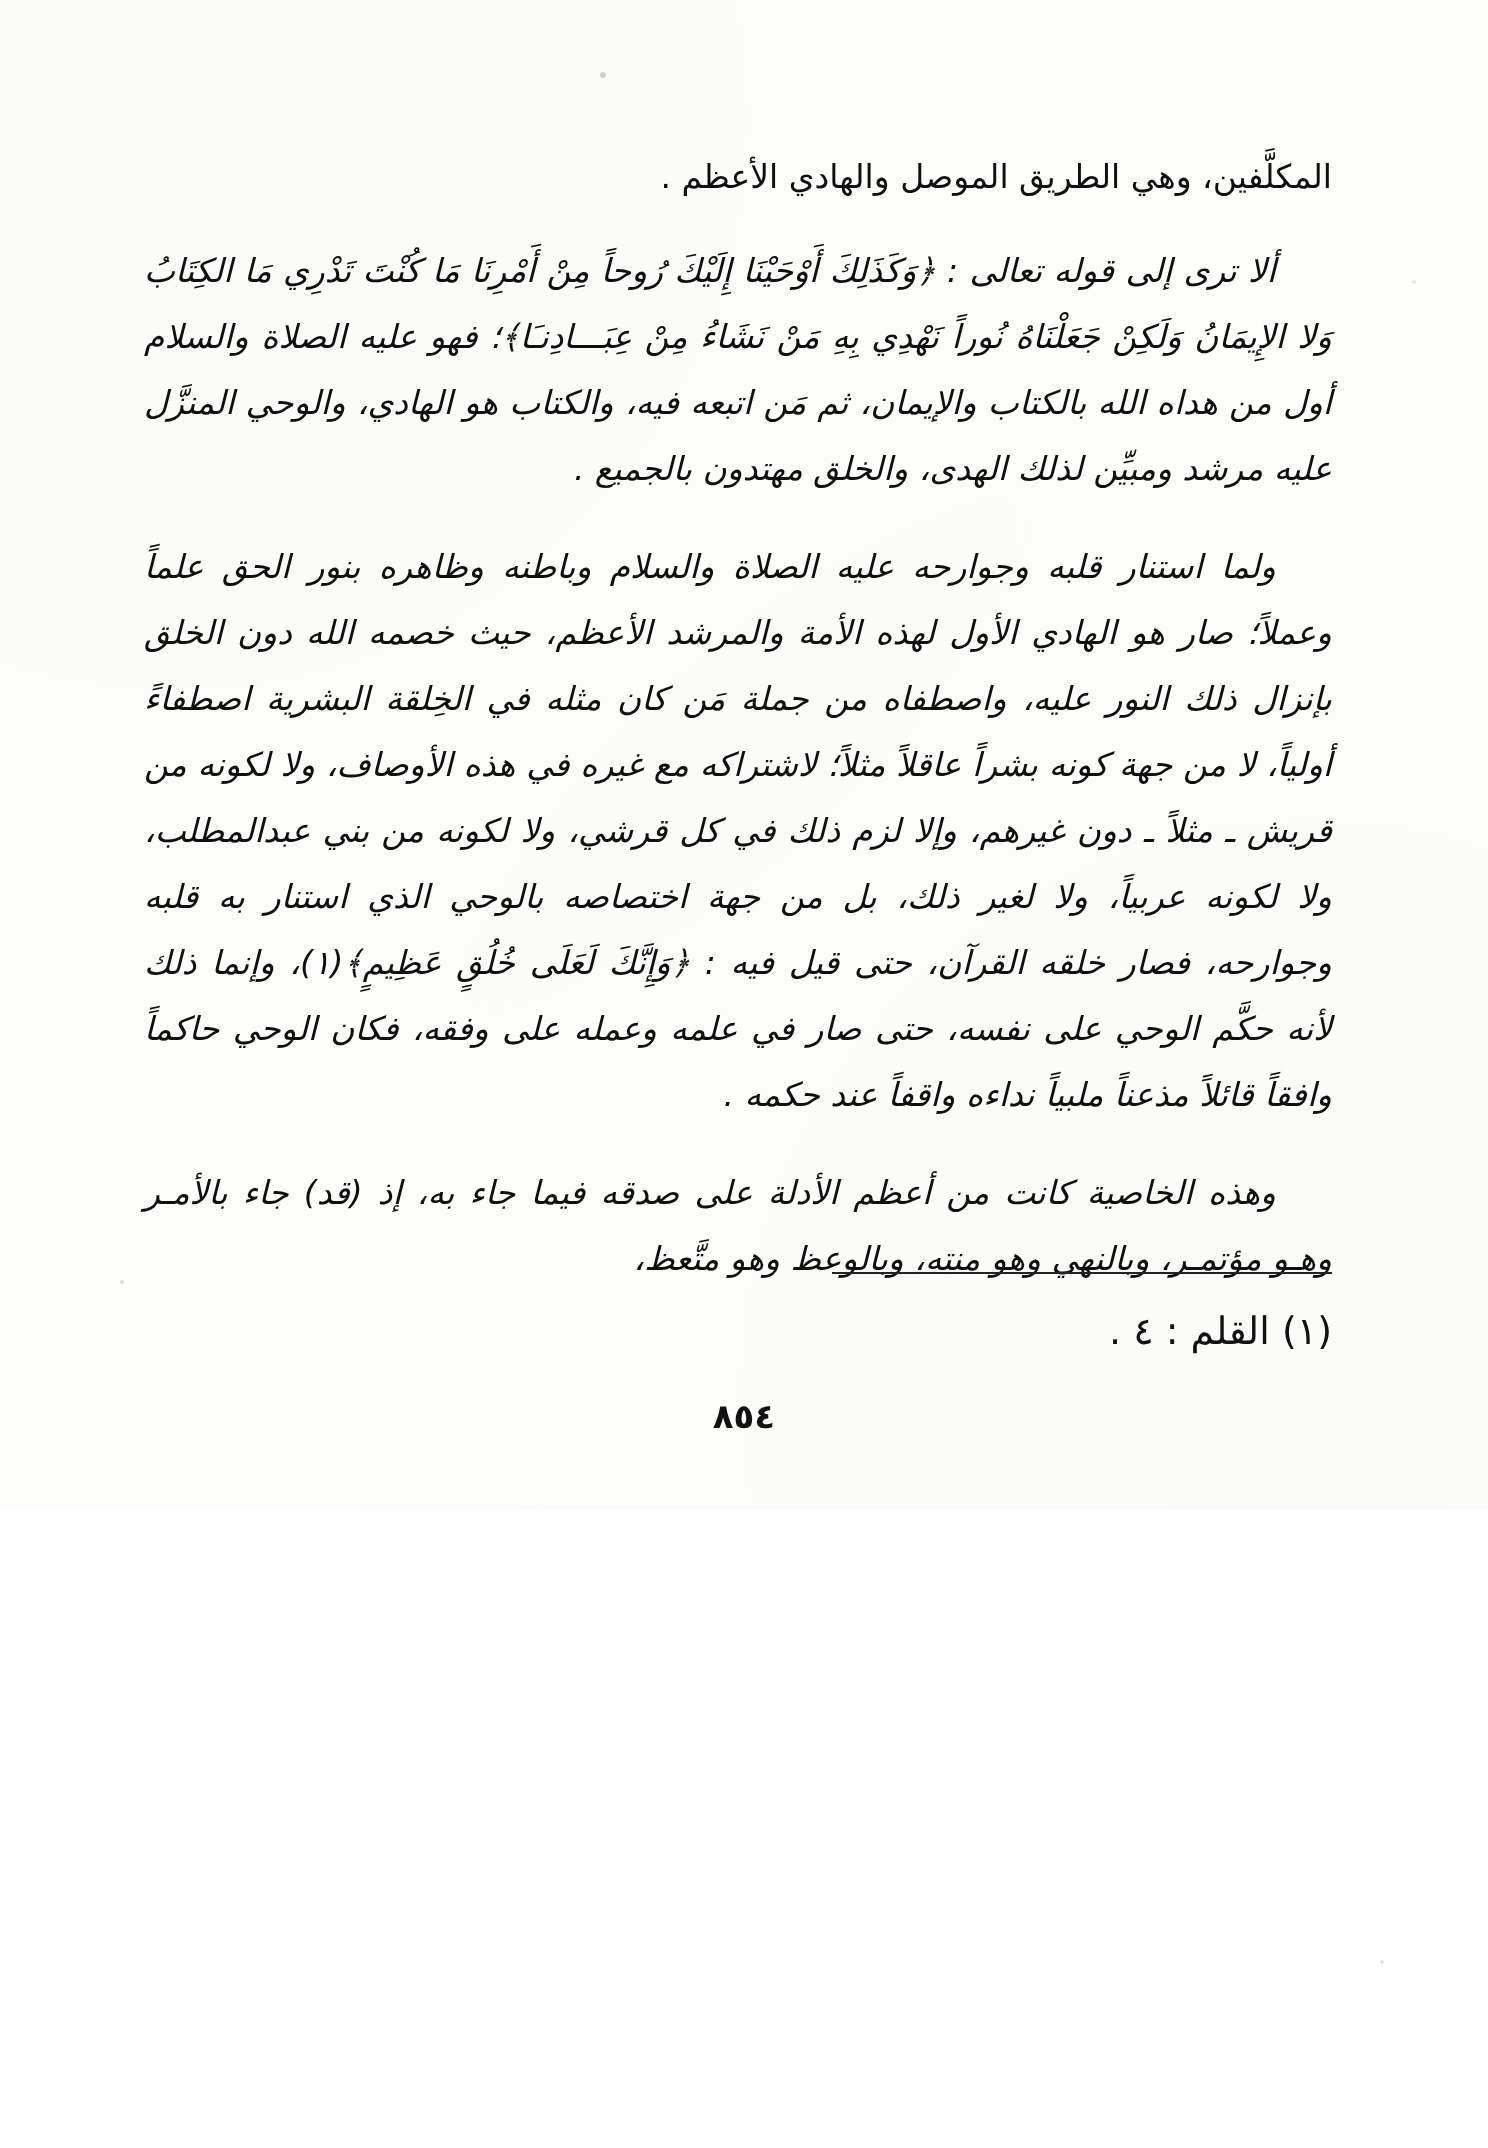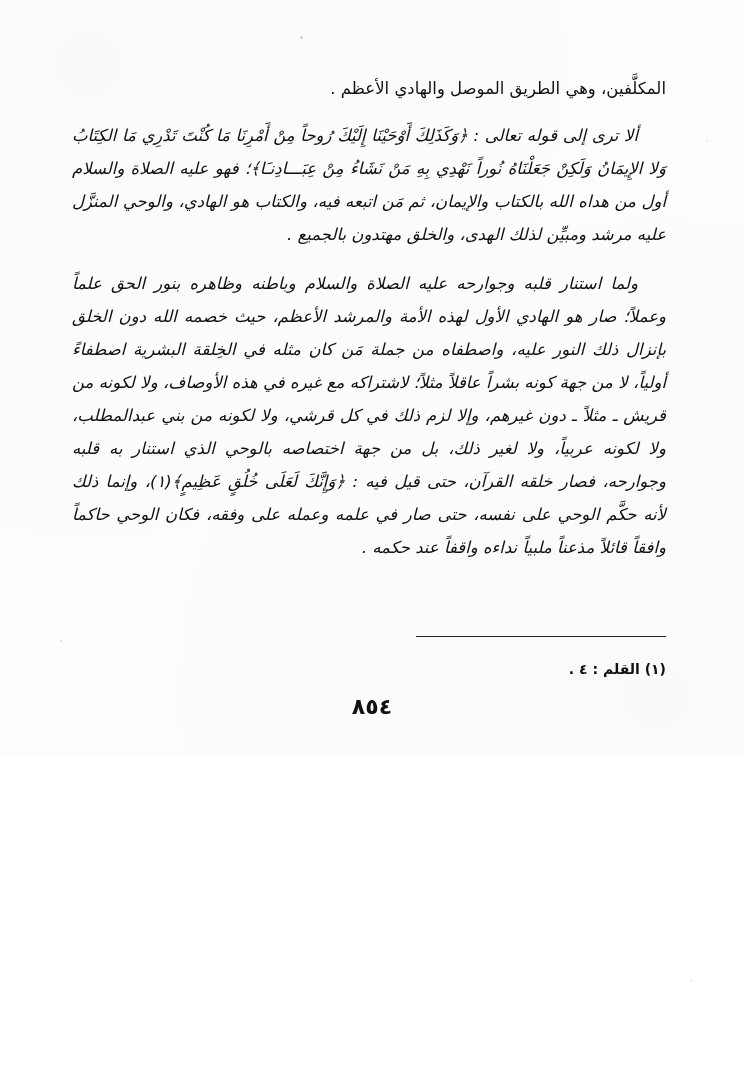--- a/index.html
+++ b/index.html
@@ -51,32 +51,31 @@
     right: 78px;
     bottom: 118px;
     width: 250px;
     height: 0;
     border-top: 1.4px solid #222;
   }
   .footnote {
     position: absolute;
     right: 78px;
     bottom: 78px;
-    font-size: 14px;
+    font-size: 19px;
     direction: rtl;
     color: #111;
-    font-weight: bold;
   }
   .page-number {
     position: absolute;
     left: 0;
     right: 0;
     bottom: 36px;
     text-align: center;
-    font-size: 22px;
+    font-size: 17px;
     font-weight: bold;
     letter-spacing: 1px;
     color: #111;
   }
   .speck {
     position: absolute;
     background: #cfcfcf;
     border-radius: 50%;
   }
   .s1 { width: 3px; height: 3px; top: 36px; left: 300px; }
@@ -95,20 +94,21 @@
   <div class="speck s4"></div>
 
   <div class="body-text">
 
     <p class="para lead-line">المكلَّفين، وهي الطريق الموصل والهادي الأعظم .</p>
 
     <p class="para indent">ألا ترى إلى قوله تعالى : ﴿وَكَذَلِكَ أَوْحَيْنَا إِلَيْكَ رُوحاً مِنْ أَمْرِنَا مَا كُنْتَ تَدْرِي مَا الكِتَابُ وَلا الإِيمَانُ وَلَكِنْ جَعَلْنَاهُ نُوراً نَهْدِي بِهِ مَنْ نَشَاءُ مِنْ عِبَـــادِنـَا﴾؛ فهو عليه الصلاة والسلام أول من هداه الله بالكتاب والإيمان، ثم مَن اتبعه فيه، والكتاب هو الهادي، والوحي المنزَّل عليه مرشد ومبيِّن لذلك الهدى، والخلق مهتدون بالجميع .</p>
 
     <p class="para indent">ولما استنار قلبه وجوارحه عليه الصلاة والسلام وباطنه وظاهره بنور الحق علماً وعملاً؛ صار هو الهادي الأول لهذه الأمة والمرشد الأعظم، حيث خصمه الله دون الخلق بإنزال ذلك النور عليه، واصطفاه من جملة مَن كان مثله في الخِلقة البشرية اصطفاءً أولياً، لا من جهة كونه بشراً عاقلاً مثلاً؛ لاشتراكه مع غيره في هذه الأوصاف، ولا لكونه من قريش ـ مثلاً ـ دون غيرهم، وإلا لزم ذلك في كل قرشي، ولا لكونه من بني عبدالمطلب، ولا لكونه عربياً، ولا لغير ذلك، بل من جهة اختصاصه بالوحي الذي استنار به قلبه وجوارحه، فصار خلقه القرآن، حتى قيل فيه : ﴿وَإِنَّكَ لَعَلَى خُلُقٍ عَظِيمٍ﴾(١)، وإنما ذلك لأنه حكَّم الوحي على نفسه، حتى صار في علمه وعمله على وفقه، فكان الوحي حاكماً وافقاً قائلاً مذعناً ملبياً نداءه واقفاً عند حكمه .</p>
 
+    <p class="para indent">وهذه الخاصية كانت من أعظم الأدلة على صدقه فيما جاء به، إذ (قد) جاء بالأمـر وهـو مؤتمـر، وبالنهي وهو منته، وبالوعظ وهو متَّعظ،</p>
 
   </div>
 
   <div class="footnote-rule"></div>
 
   <div class="footnote">
     <span>(١)</span>
     <span>القلم : ٤ .</span>
   </div>
 

